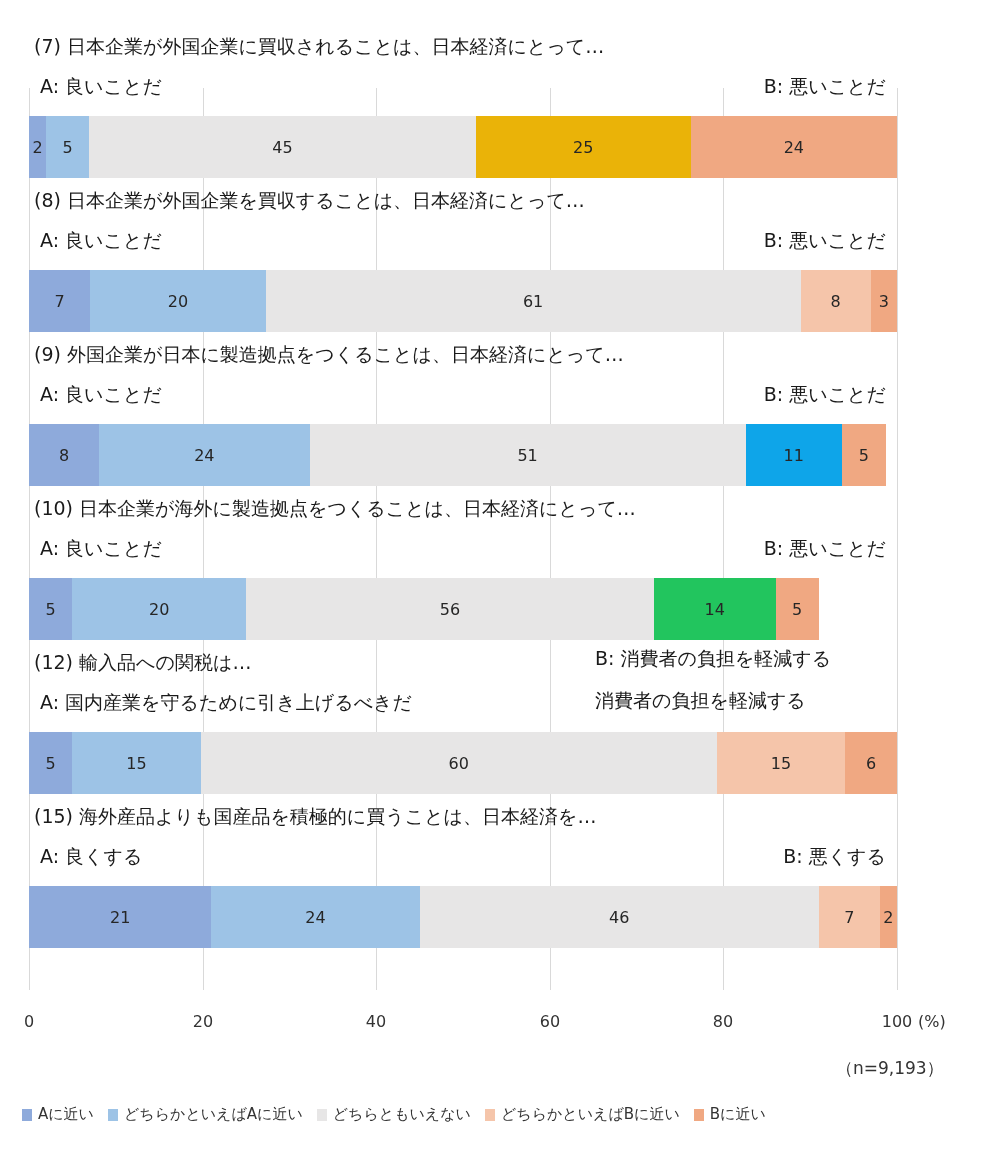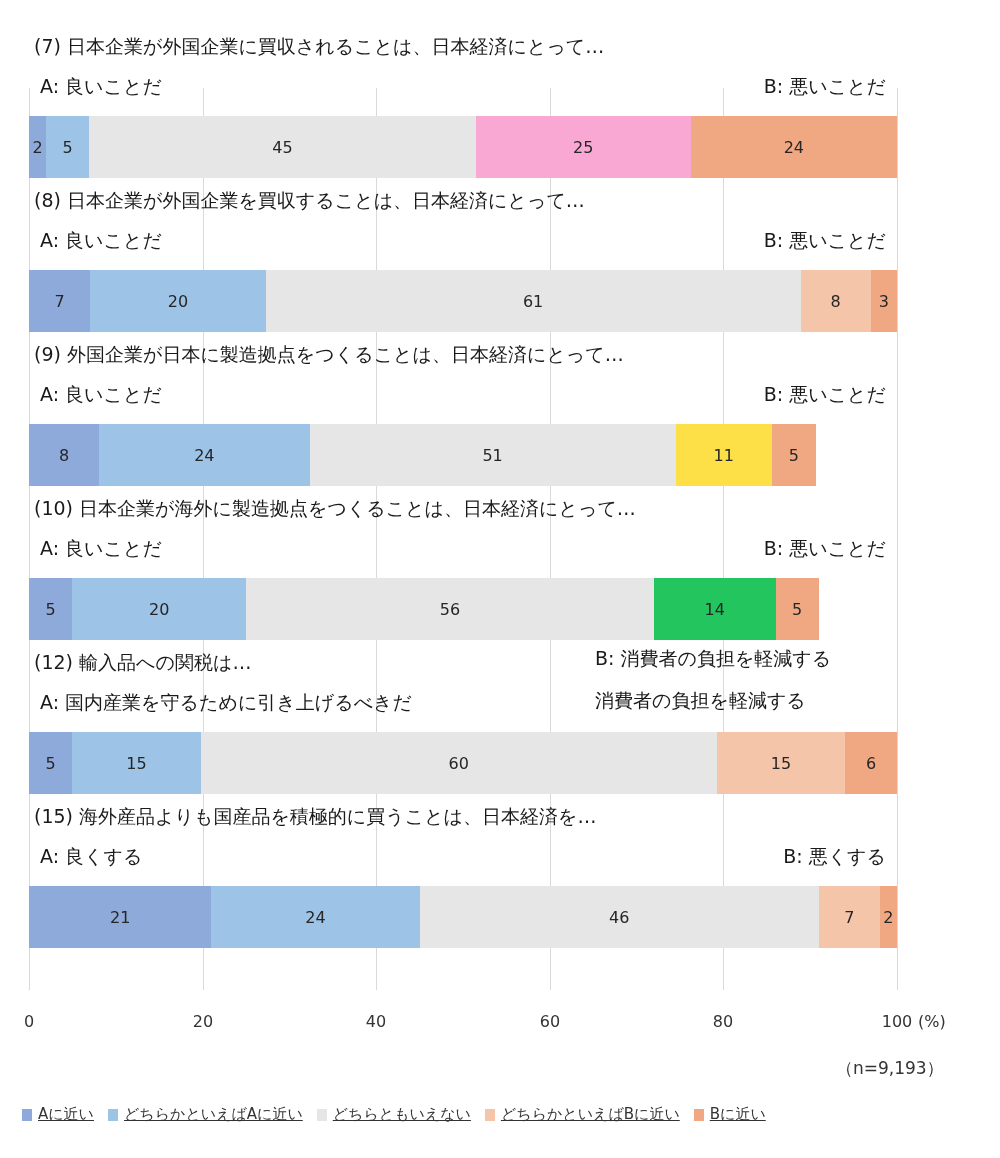--- a/index.html
+++ b/index.html
@@ -6,21 +6,21 @@
   body{width:1000px;height:1158px;position:relative;overflow:hidden;font-family:"DejaVu Sans","Liberation Sans",sans-serif;color:#1a1a1a;}
   .gridline{position:absolute;top:88px;height:902px;width:1px;background:#d9d9d9;}
   .qtitle{position:absolute;left:34px;font-size:19px;white-space:nowrap;}
   .alabel{position:absolute;left:40px;font-size:19px;white-space:nowrap;background:transparent;}
   .blabel{position:absolute;font-size:19px;white-space:nowrap;text-align:right;}
   .bar{position:absolute;left:29px;width:868px;height:62px;display:flex;}
   .seg{height:100%;display:flex;align-items:center;justify-content:center;font-size:16px;color:#262626;overflow:visible;white-space:nowrap;}
   .tick{position:absolute;top:1012px;font-size:16px;color:#333;transform:translateX(-50%);}
   .pct{position:absolute;top:1012px;left:918px;font-size:16px;color:#333;}
   .nlabel{position:absolute;top:1057px;left:836px;font-size:17px;color:#333;}
-  .legend{position:absolute;top:1105px;left:22px;display:flex;align-items:center;font-size:15px;color:#333;text-decoration:underline;}
+  .legend{position:absolute;top:1105px;left:22px;display:flex;align-items:center;font-size:15px;color:#333;}
   .lg-item{display:flex;align-items:center;margin-right:14px;}
   .lg-swatch{width:10px;height:12px;margin-right:6px;}
 </style>
 </head>
 <body>
 
 <div class="gridline" style="left:29px;"></div>
 <div class="gridline" style="left:203px;"></div>
 <div class="gridline" style="left:376px;"></div>
 <div class="gridline" style="left:550px;"></div>
@@ -28,41 +28,41 @@
 <div class="gridline" style="left:897px;"></div>
 
 <div id="chart">
     <div class="qtitle" style="top: 34px;">(7) 日本企業が外国企業に買収されることは、日本経済にとって…</div>
     <div class="alabel" style="top: 74px;">A: 良いことだ</div>
     <div class="blabel" style="right: 114px; top: 74px;">B: 悪いことだ</div>
     <div class="bar" style="top: 116px;">
       <div class="seg" style="width: 17.1881px; background: rgb(142, 170, 219);">2</div>
       <div class="seg" style="width: 42.9703px; background: rgb(157, 195, 230);">5</div>
       <div class="seg" style="width: 386.733px; background: rgb(231, 230, 230);">45</div>
-      <div class="seg" style="width: 214.851px; background: #f9a8d4;">25</div>
+      <div class="seg" style="width: 214.851px; background: #eab308;">25</div>
       <div class="seg" style="width: 206.257px; background: rgb(240, 168, 130);">24</div>
     </div>
     <div class="qtitle" style="top: 188px;">(8) 日本企業が外国企業を買収することは、日本経済にとって…</div>
     <div class="alabel" style="top: 228px;">A: 良いことだ</div>
     <div class="blabel" style="right: 114px; top: 228px;">B: 悪いことだ</div>
     <div class="bar" style="top: 270px;">
       <div class="seg" style="width: 61.3737px; background: rgb(142, 170, 219);">7</div>
       <div class="seg" style="width: 175.354px; background: rgb(157, 195, 230);">20</div>
       <div class="seg" style="width: 534.828px; background: rgb(231, 230, 230); text-align: center;">61</div>
       <div class="seg" style="width: 70.1414px; background: rgb(245, 197, 170);">8</div>
       <div class="seg" style="width: 26.303px; background: rgb(240, 168, 130);">3</div>
     </div>
     <div class="qtitle" style="top: 342px;">(9) 外国企業が日本に製造拠点をつくることは、日本経済にとって…</div>
     <div class="alabel" style="top: 382px;">A: 良いことだ</div>
     <div class="blabel" style="right: 114px; top: 382px;">B: 悪いことだ</div>
     <div class="bar" style="top: 424px;">
       <div class="seg" style="width: 70.1414px; background: rgb(142, 170, 219);">8</div>
       <div class="seg" style="width: 210.424px; background: rgb(157, 195, 230);">24</div>
-      <div class="seg" style="width: 366px; background: rgb(231, 230, 230);">51</div>
-      <div class="seg" style="width: 96.4444px; background: #fde047;">11</div>
+      <div class="seg" style="width: 436px; background: rgb(231, 230, 230);">51</div>
+      <div class="seg" style="width: 96.4444px; background: #0ea5e9;">11</div>
       <div class="seg" style="width: 43.8384px; background: rgb(240, 168, 130);">5</div>
     </div>
     <div class="qtitle" style="top: 496px;">(10) 日本企業が海外に製造拠点をつくることは、日本経済にとって…</div>
     <div class="alabel" style="top: 536px;">A: 良いことだ</div>
     <div class="blabel" style="right: 114px; top: 536px;">B: 悪いことだ</div>
     <div class="bar" style="top: 578px;">
       <div class="seg" style="width: 43.4px; background: rgb(142, 170, 219);">5</div>
       <div class="seg" style="width: 173.6px; background: rgb(157, 195, 230);">20</div>
       <div class="seg" style="width: 408px; background: rgb(231, 230, 230);">56</div>
       <div class="seg" style="width: 121.52px; background: #22c55e;">14</div>

